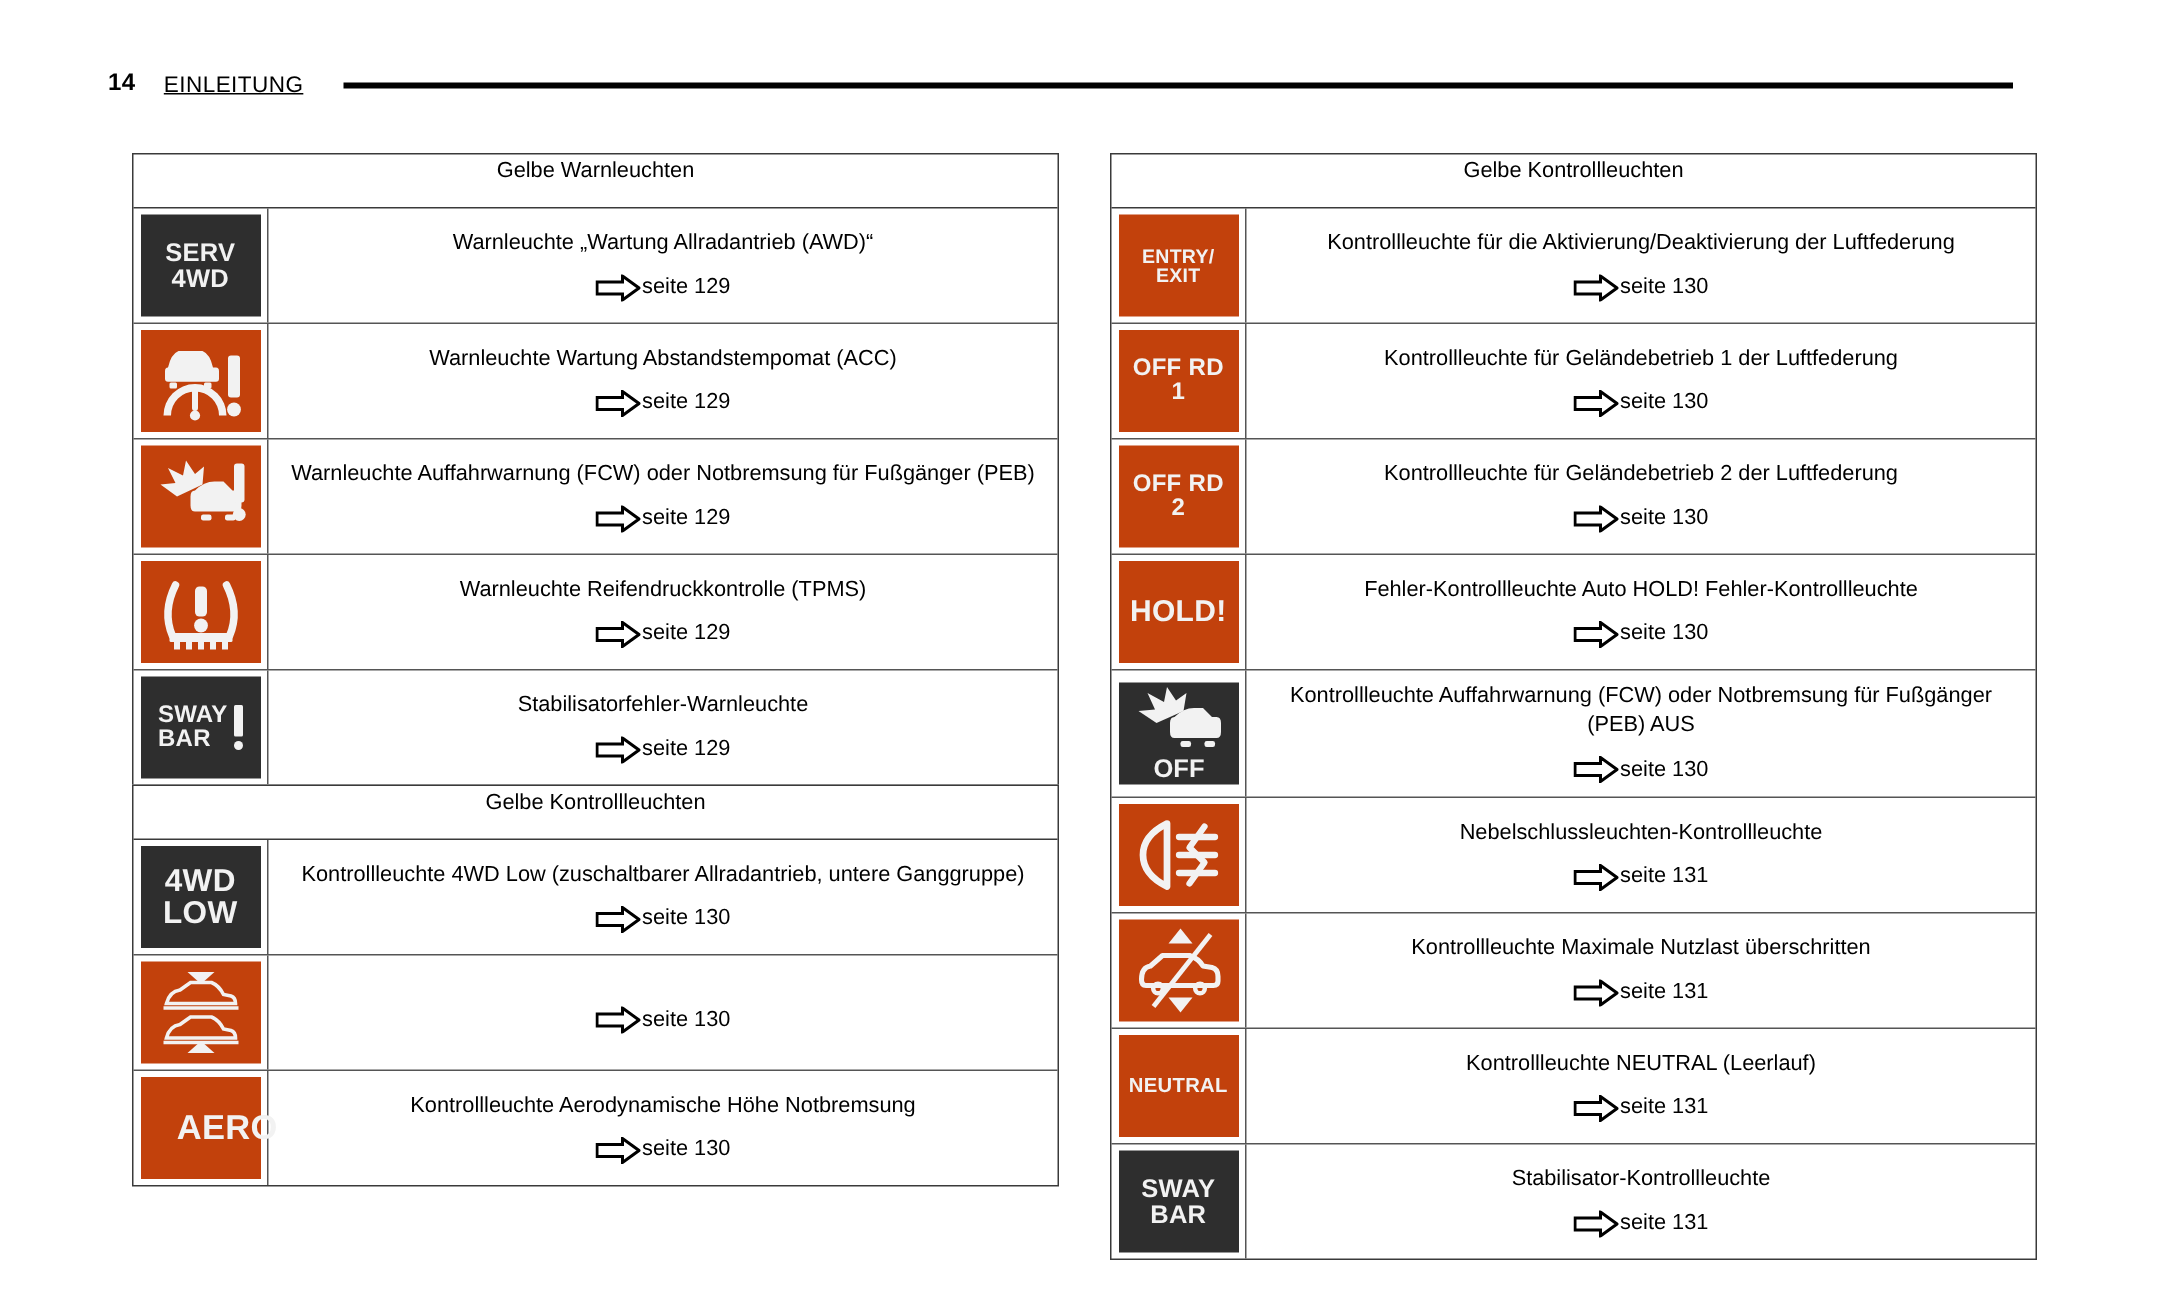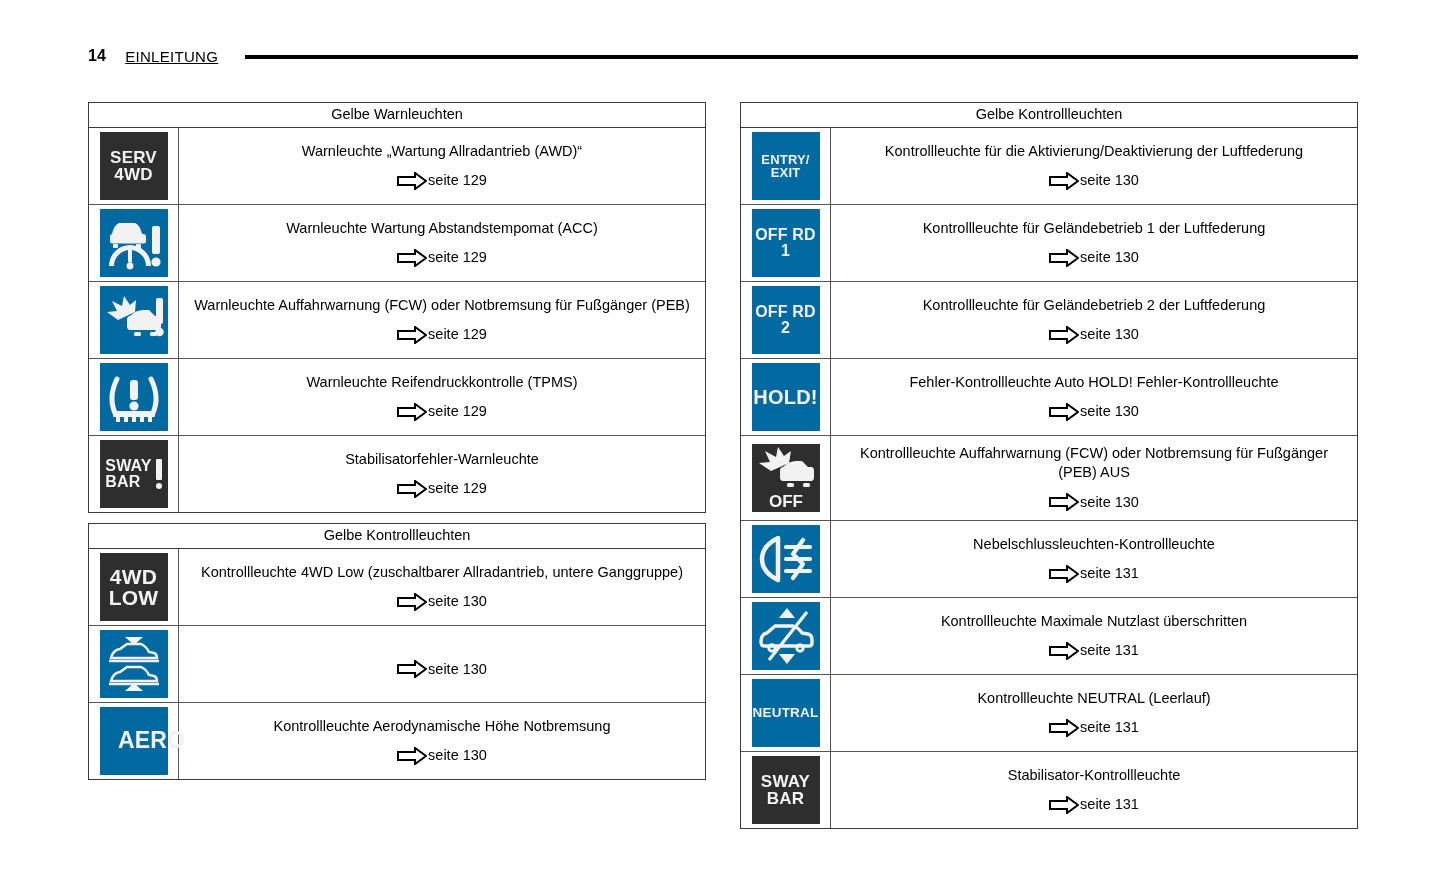--- a/index.html
+++ b/index.html
@@ -12,21 +12,21 @@
     height: 876px;
     font-family: "Liberation Sans", sans-serif;
     color: #000000;
     overflow: hidden;
     position: relative;
   }
 
   
   .page-header {
     position: absolute;
-    left: 88px;
+    left: 72px;
     top: 42px;
     width: 1270px;
     height: 28px;
     display: flex;
     align-items: center;
   }
   .page-number {
     font-size: 16px;
     font-weight: bold;
     letter-spacing: 0.2px;
@@ -54,21 +54,21 @@
     background: #fff;
   }
   .tbl-left-1 { left: 88px; top: 102px; width: 618px; }
   .tbl-left-2 { left: 88px; top: 523px; width: 618px; }
   .tbl-right-1 { left: 740px; top: 102px; width: 618px; }
 
   .tbl-title {
     text-align: center;
     font-size: 14.5px;
     line-height: 21px;
-    padding: 1px 0 2px 0;
+    padding: 1px 0 13px 0;
     border-bottom: 1.5px solid #3a3a3a;
     box-sizing: border-box;
   }
 
   .row {
     display: flex;
     border-bottom: 1.2px solid #555;
     box-sizing: border-box;
     min-height: 66px;
   }
@@ -106,31 +106,31 @@
     gap: 1px;
   }
   .ref-text {
     font-size: 14.5px;
     line-height: 17px;
   }
   .arrow-icon { display: block; }
 
   
   .tile {
-    width: 68px;
+    width: 80px;
     height: 68px;
     display: flex;
     align-items: center;
     justify-content: center;
     flex-direction: column;
     position: relative;
     box-sizing: border-box;
   }
   .tile.gray  { background: #2e2e2e; }
-  .tile.black { background: #0369a1; }
+  .tile.black { background: #c2410c; }
 
   .tile-text {
     color: #f2f2f2;
     font-weight: bold;
     text-align: center;
     letter-spacing: 0.2px;
     line-height: 1.02;
     font-family: "Liberation Sans", sans-serif;
   }
   .t-serv  { font-size: 17px; }

